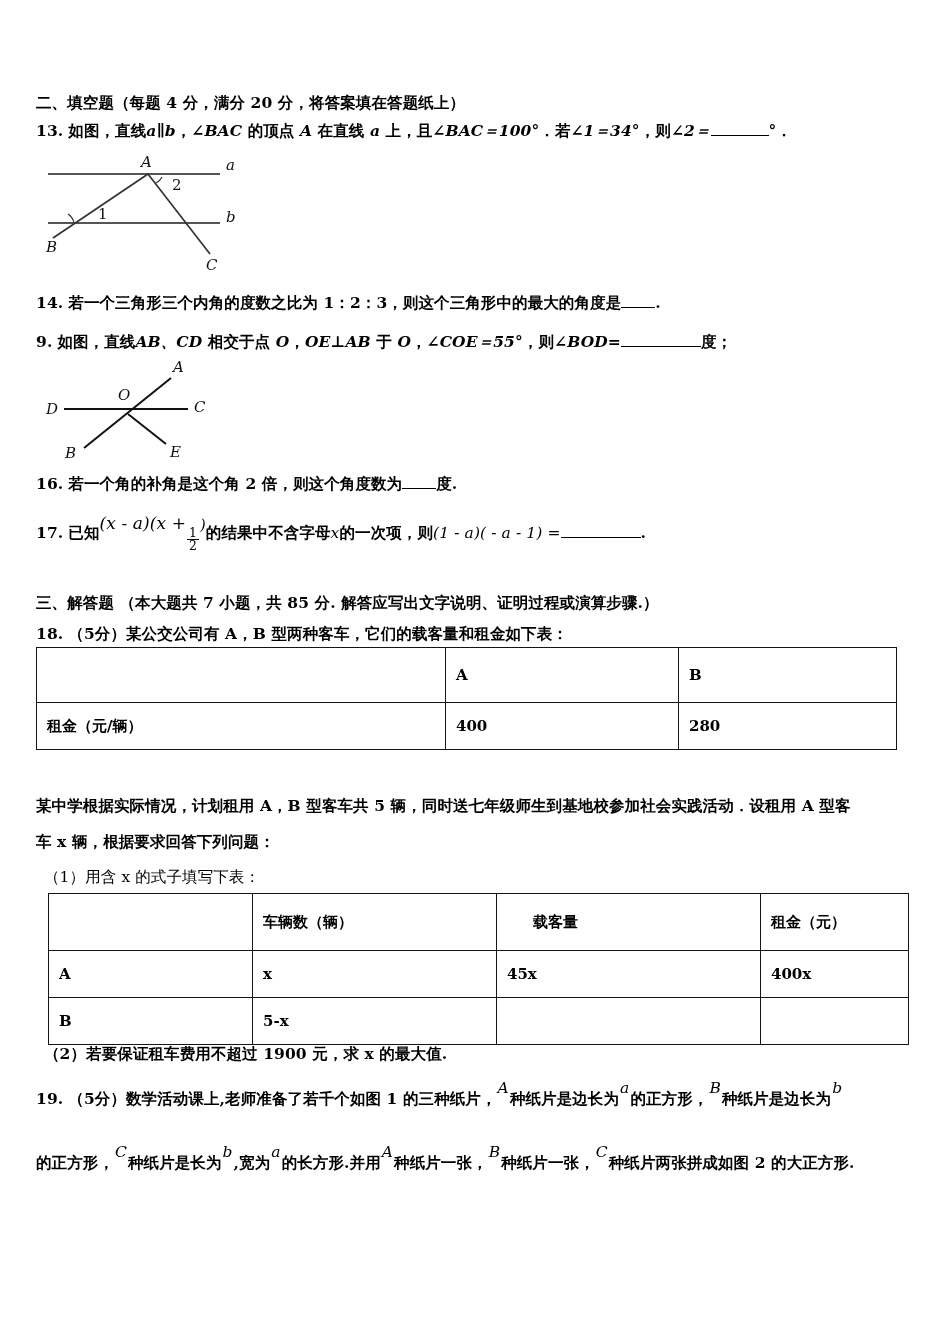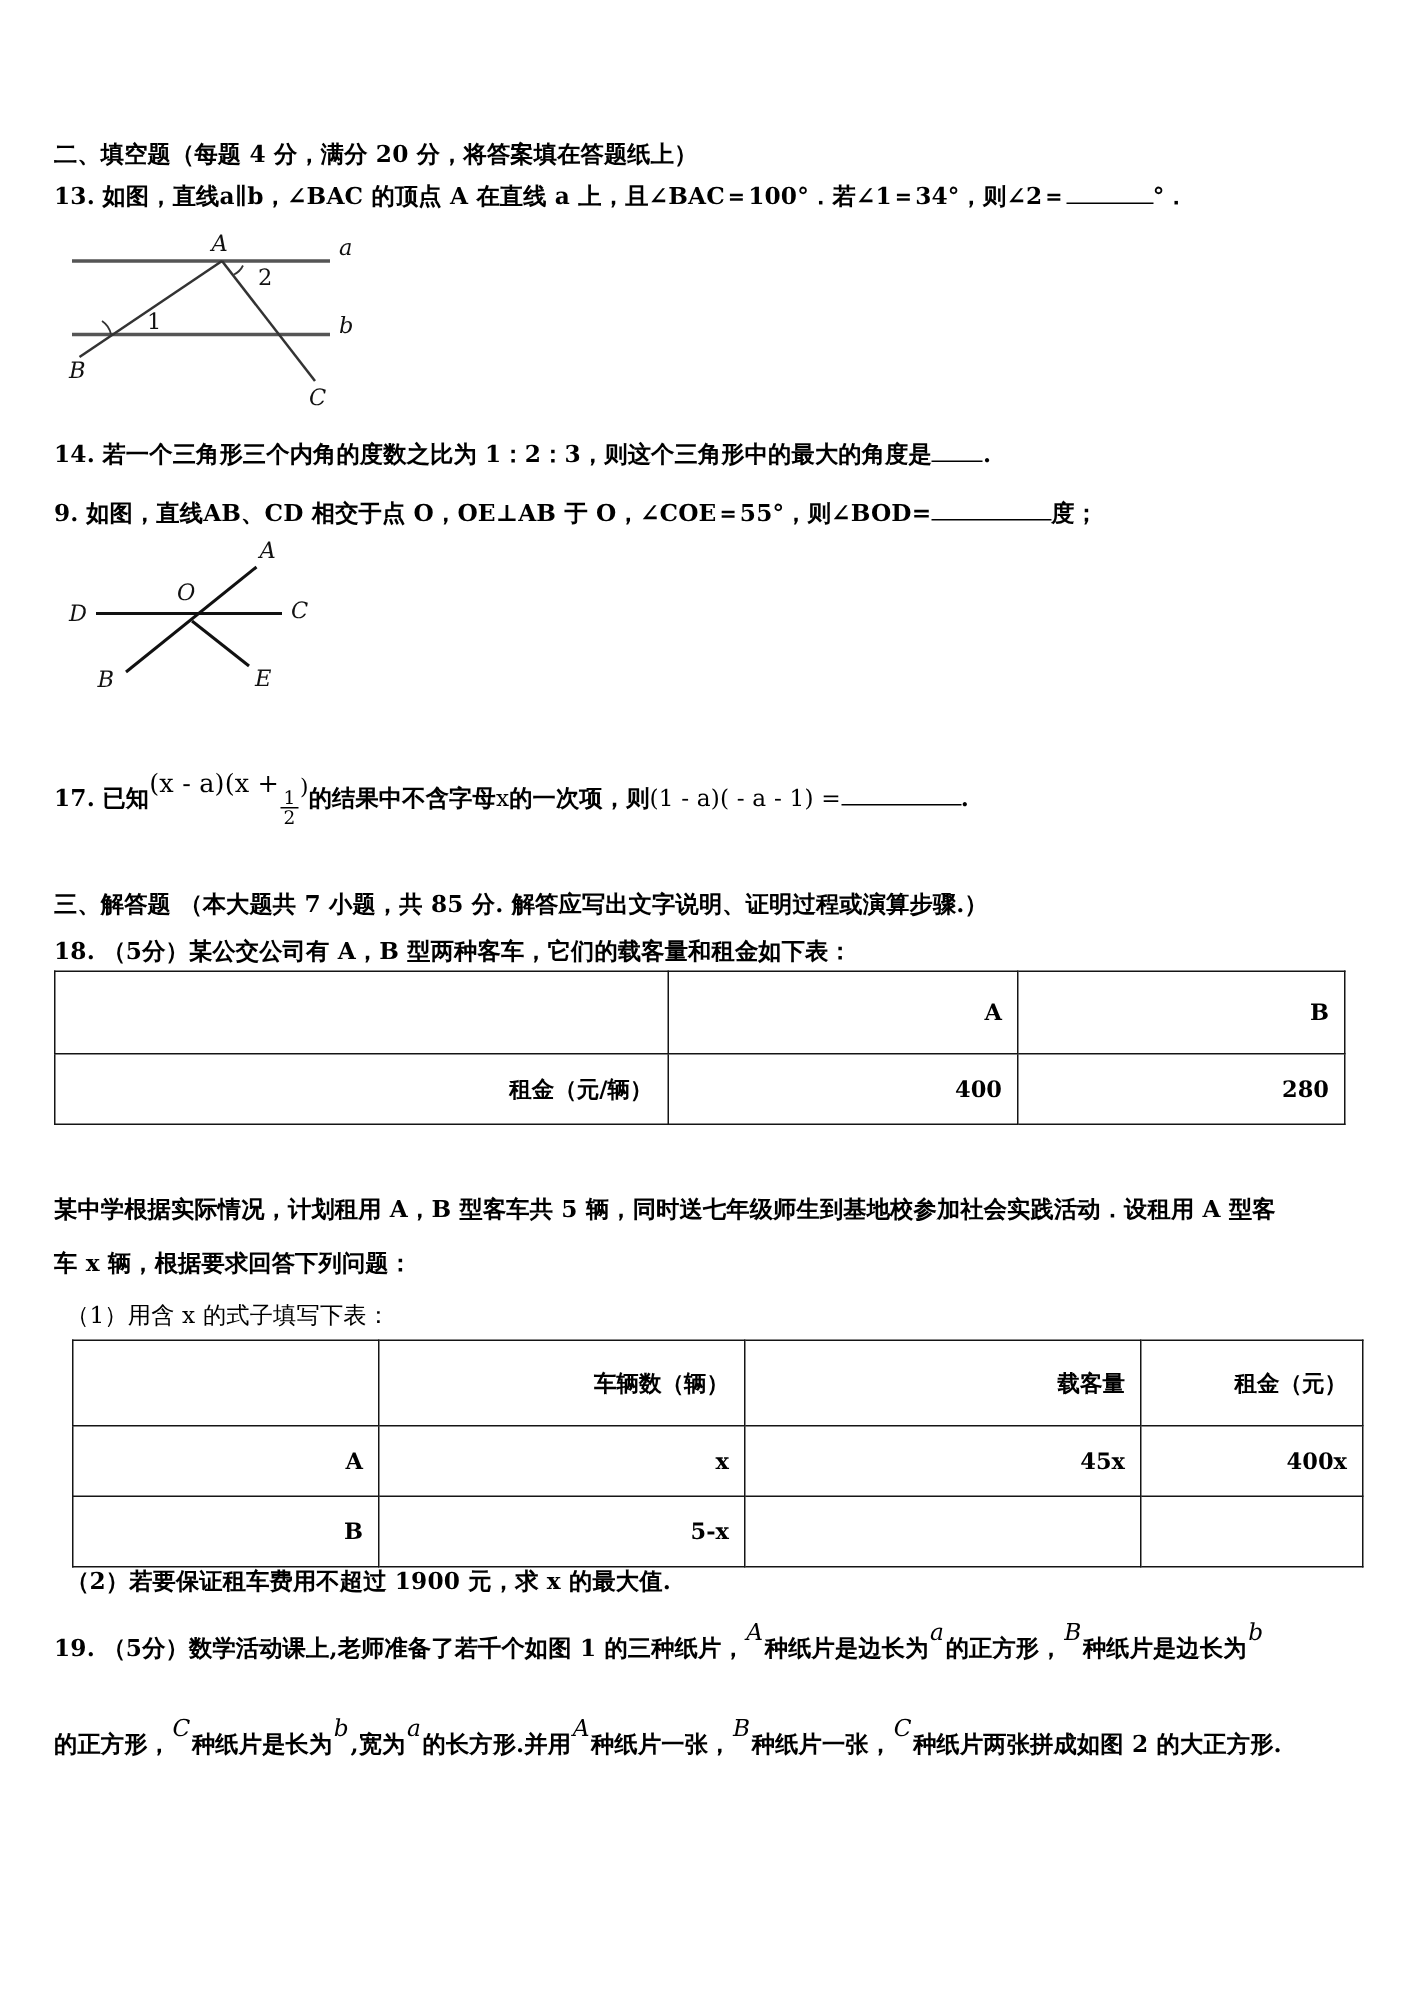--- a/index.html
+++ b/index.html
@@ -13,33 +13,32 @@
     position: relative;
     font-family: "DejaVu Serif", "Liberation Serif", serif;
     color: #000000;
     overflow: hidden;
   }
   .page {
     position: absolute;
     left: 0; top: 0;
     width: 800px;
     height: 1344px;
-    text-align: right;
   }
 
   
   .line {
     position: absolute;
     font-size: 15.5px;
     line-height: 1.45;
     white-space: nowrap;
     letter-spacing: 0.1px;
   }
   .bold   { font-weight: bold; }
-  .ital   { }
+  .ital   { font-style: italic; }
 
   
   .blank {
     display: inline-block;
     border-bottom: 1.6px solid #000;
     vertical-align: baseline;
   }
   .blank-sm { width: 34px; }
   .blank-md { width: 58px; }
   .blank-lg { width: 80px; }
@@ -150,20 +149,24 @@
       <line x1="92" y1="58" x2="130" y2="88" stroke="#111" stroke-width="2"></line>
       <text class="fig-label" x="10" y="58">D</text>
       <text class="fig-label" x="158" y="56">C</text>
       <text class="fig-label" x="137" y="16">A</text>
       <text class="fig-label" x="29" y="102">B</text>
       <text class="fig-label" x="134" y="101">E</text>
       <text class="fig-label" x="82" y="44">O</text>
     </svg>
   </div>
 
+  <div class="line" style="left:36px; top:473px;">
+    <span class="bold">16.</span>
+    <span class="bold">若一个角的补角是这个角 2 倍，则这个角度数为</span><span class="blank blank-sm"></span><span class="bold">度.</span>
+  </div>
 
   <div class="line" style="left:36px; top:520px;">
     <span class="bold">17.</span>
     <span class="bold">已知</span><span class="ital" style="font-size:17px; position:relative; top:-0.55em;">(x - a)(x +</span><span class="frac" style="position:relative; top:-0.55em;">
         <span class="num">1</span>
         <span class="den">2</span>
       </span><span class="ital" style="font-size:14.5px; position:relative; top:-0.55em;">)</span><span class="bold">的结果中不含字母</span><span class="ital">x</span><span class="bold">的一次项，则</span><span class="ital">(1 - a)( - a - 1) =</span><span class="blank blank-lg"></span><span class="bold">.</span>
   </div>
 
   <div class="line bold" style="left:36px; top:592px;">三、解答题 （本大题共 7 小题，共 85 分. 解答应写出文字说明、证明过程或演算步骤.）</div>

